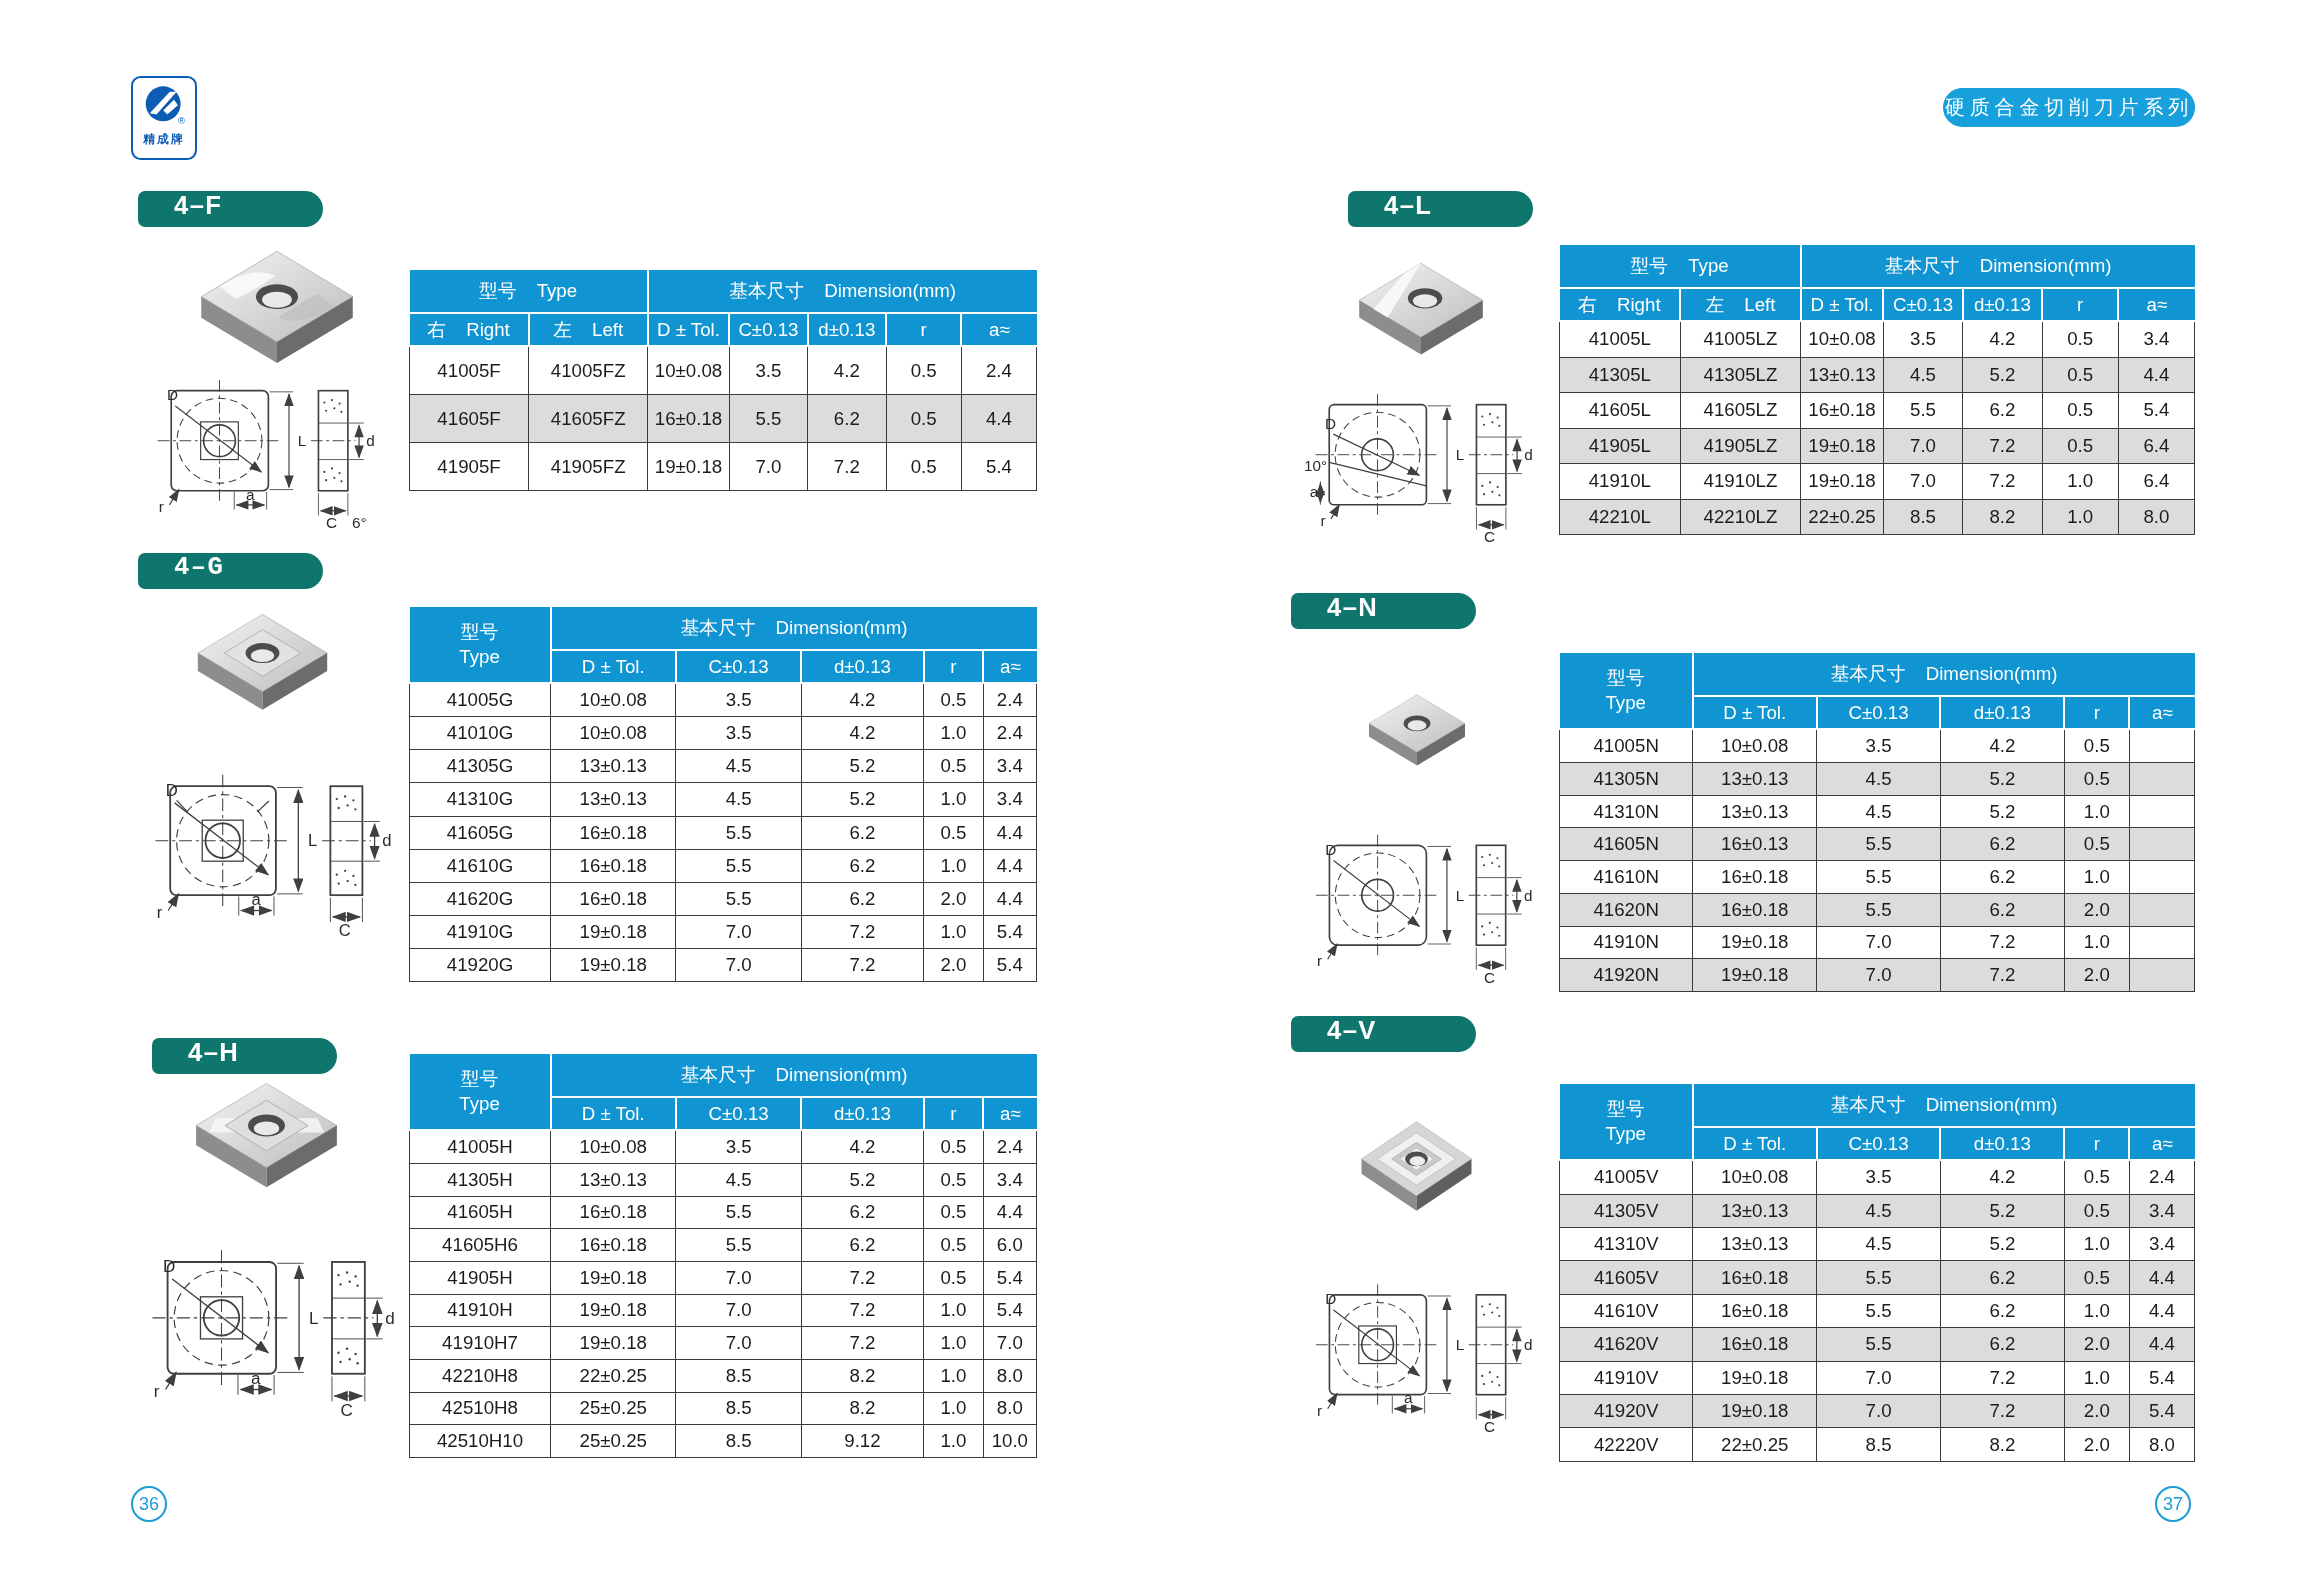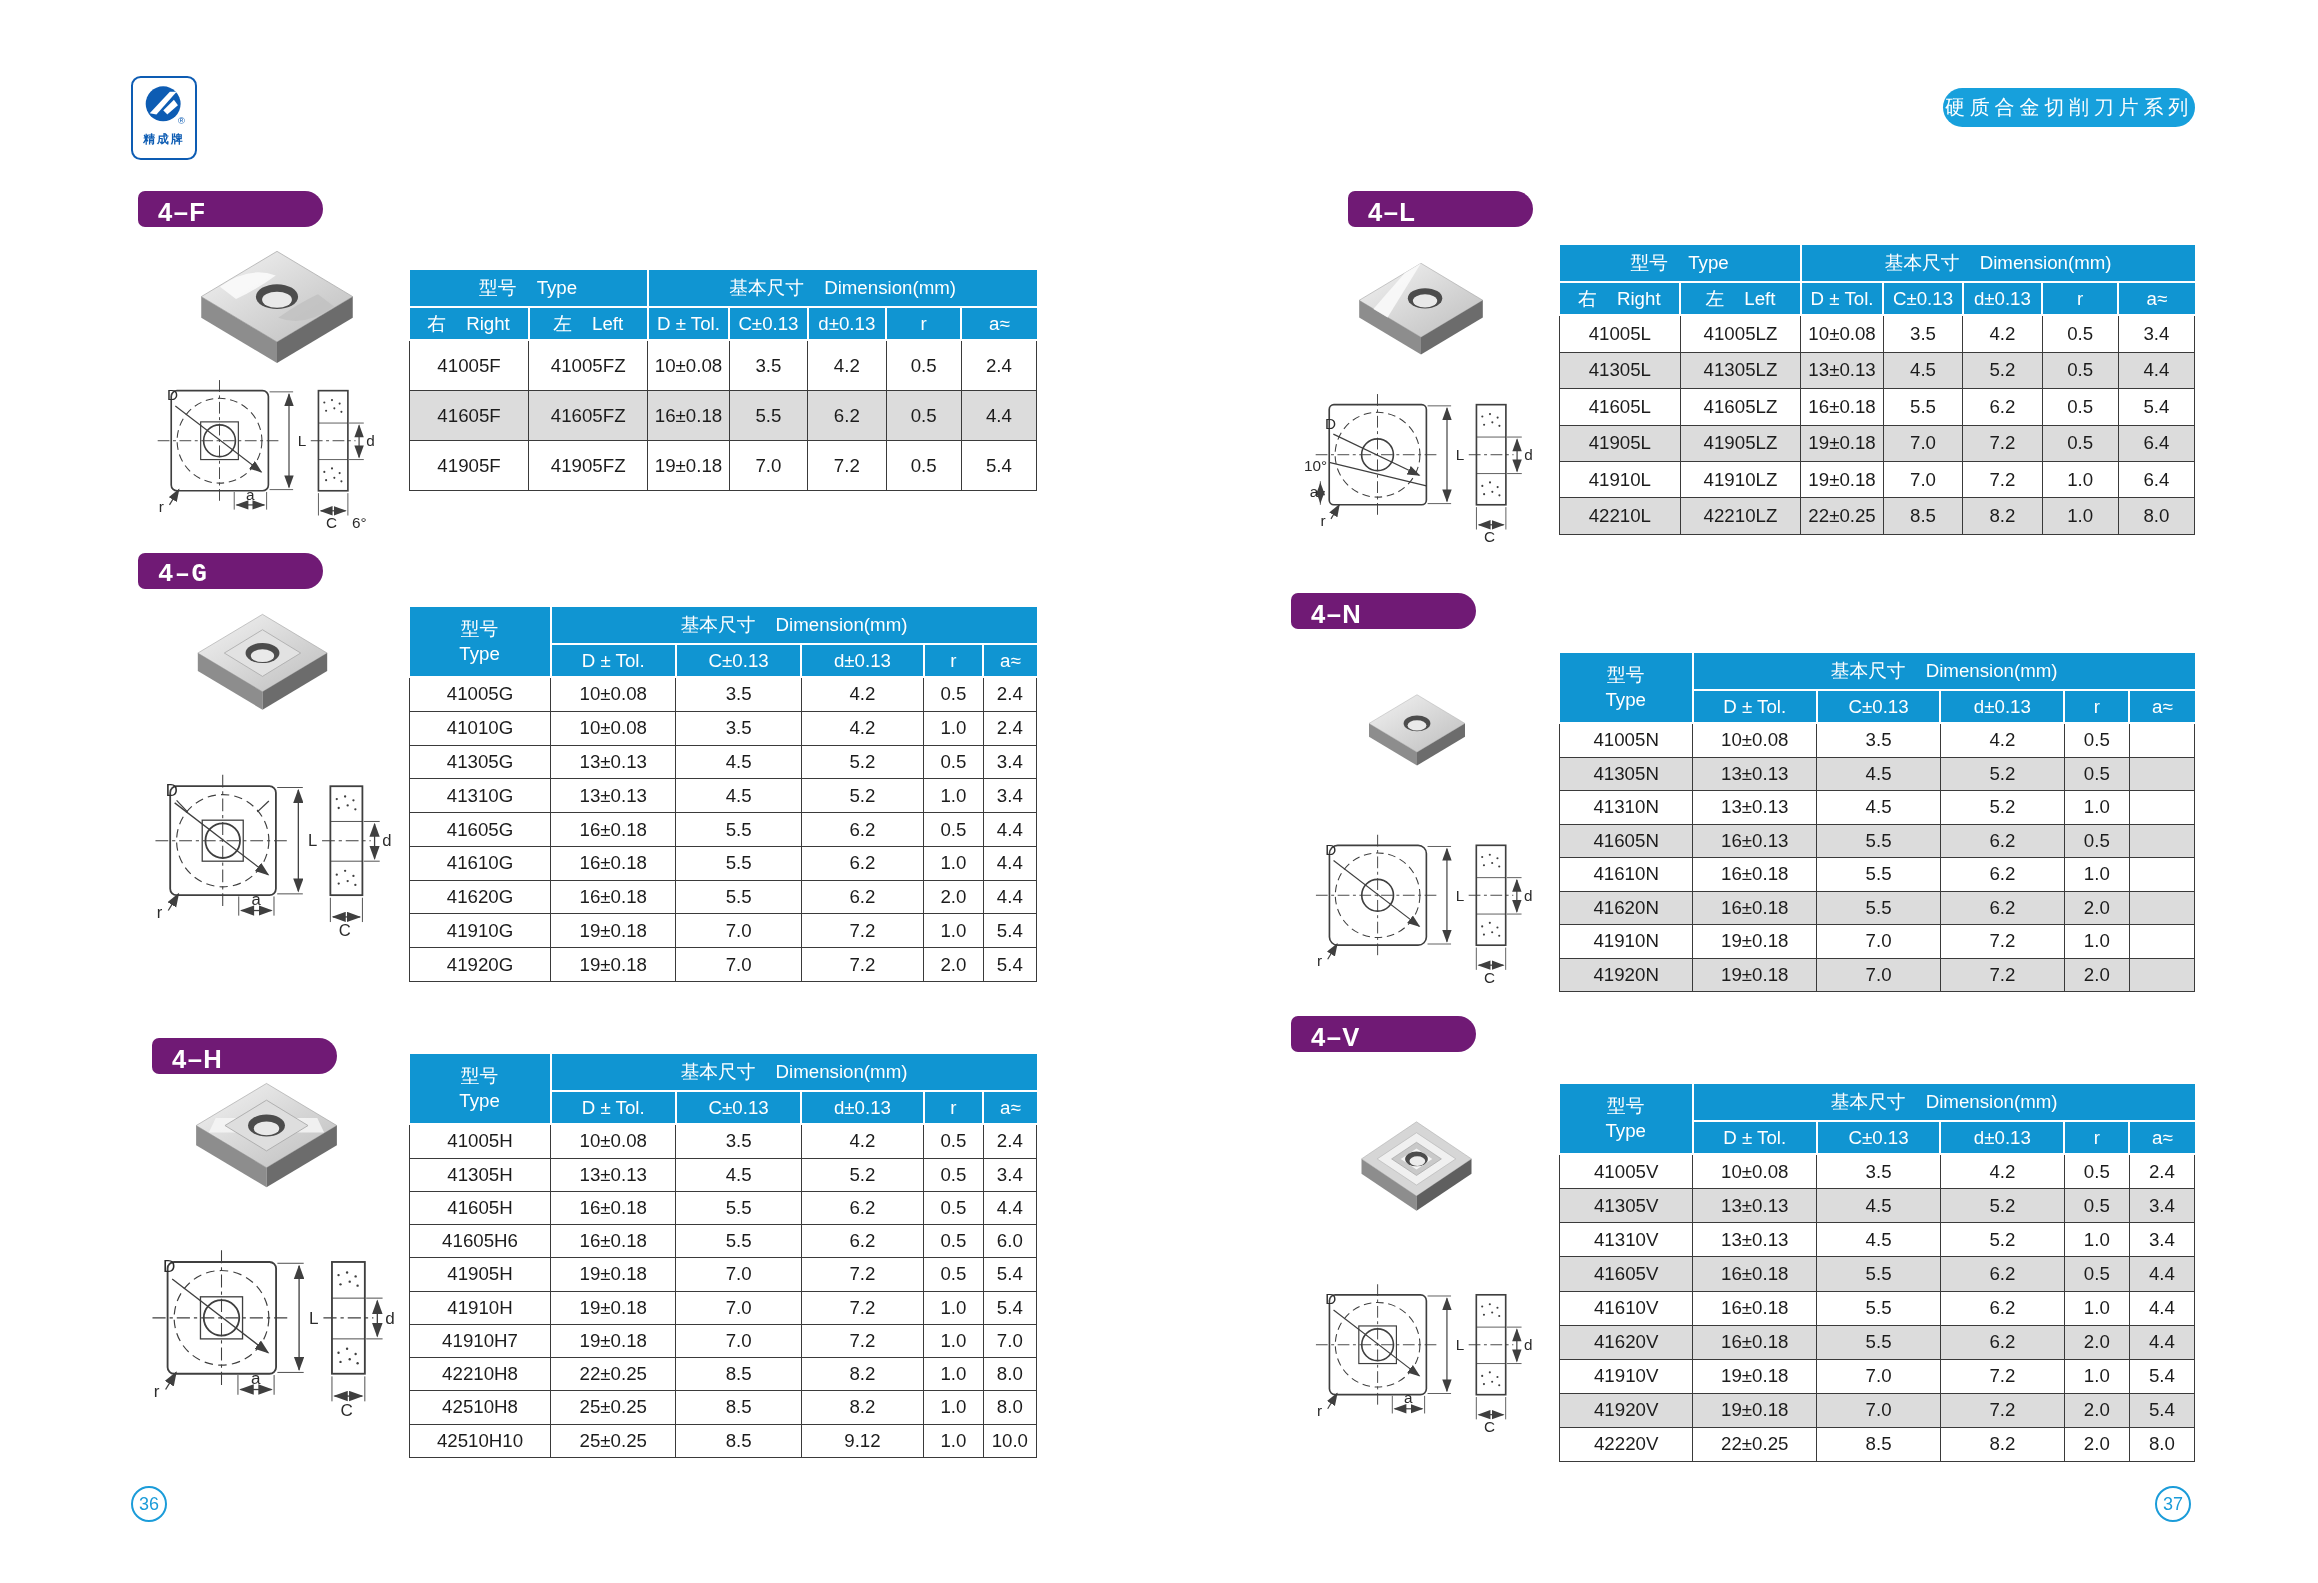--- a/index.html
+++ b/index.html
@@ -12,36 +12,36 @@
         display:flex;flex-direction:column;align-items:center;justify-content:flex-start;}
   .logo svg{margin-top:7px;}
   .brand-name{color:#0d5cb3;font-weight:bold;font-size:11.8px;letter-spacing:2.1px;margin-top:4.1px;}
 
   
   .banner{position:absolute;left:1943px;top:88px;width:252px;height:39px;background:#17a0dc;
           border-radius:19.4px;color:#fff;font-size:20px;letter-spacing:4.8px;
           display:flex;align-items:center;justify-content:center;}
 
   
-  .section-tab{position:absolute;width:185px;height:36px;background:#701a75;
+  .section-tab{position:absolute;width:185px;height:36px;background:#0f766e;
                border-radius:7px 18px 18px 7px;color:#fff;font-size:25.6px;font-weight:bold;
-               display:flex;align-items:flex-end;padding-left:20px;letter-spacing:1.4px;box-sizing:border-box;}
+               display:flex;align-items:flex-start;padding-left:36px;letter-spacing:1.4px;box-sizing:border-box;}
 
   
   .spec{position:absolute;}
   .spec table{width:100%;height:100%;border-collapse:collapse;table-layout:fixed;}
   .spec thead th{background:#1095d2;color:#fff;font-weight:normal;font-size:18.7px;
                  border:2.1px solid #fff;padding:0;text-align:center;vertical-align:middle;}
   .spec thead tr:first-child th{border-top:none;}
   .spec thead th:first-child{border-left:none;}
   .spec thead th:last-child{border-right:none;margin-top:32px;}
   .spec tbody td{border:1.4px solid #3a3a3a;background:#fff;color:#1c1c1c;font-size:18.7px;
                  text-align:center;vertical-align:middle;padding:0;}
   .spec.striped tbody tr:nth-child(even) td{background:#dcdcdc;}
-  .r1{height:37px;} .r2{height:33px;}
+  .r1{height:43px;} .r2{height:33px;}
   .wsp{word-spacing:15px;}
   .stack{line-height:1.3;}
 
   
   .fig{position:absolute;}
   .fig svg{width:100%;height:100%;display:block;}
   .ln{stroke:#3f3f3f;stroke-width:2;fill:none;}
   .thick{stroke-width:2.8;}
   .thin{stroke-width:1.4;}
   .cl{stroke:#3f3f3f;stroke-width:1.6;fill:none;stroke-dasharray:20 6 5 6;}

